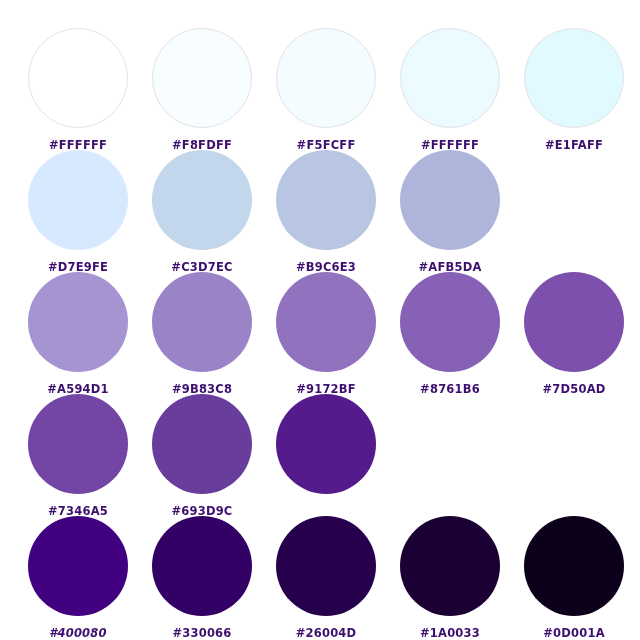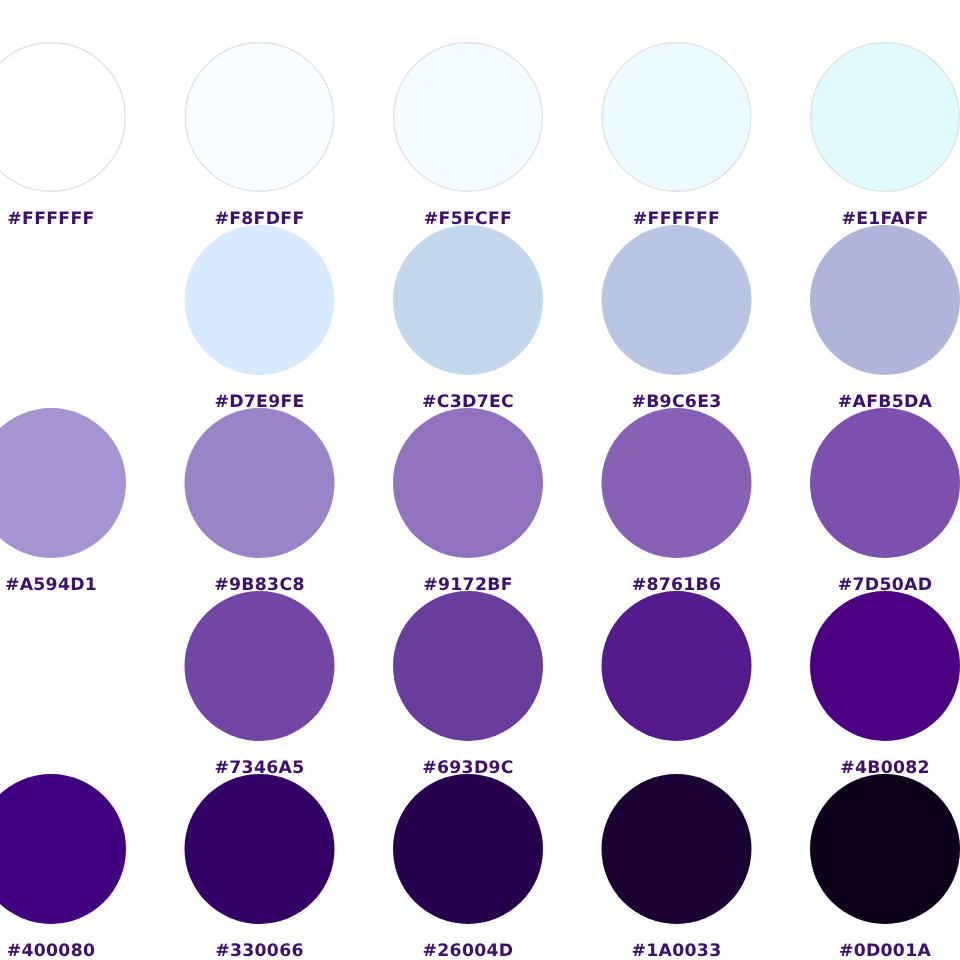--- a/index.html
+++ b/index.html
@@ -17,25 +17,24 @@
   .palette {
     position: relative;
     width: 640px;
     height: 640px;
     box-sizing: border-box;
     padding: 0;
   }
   .row {
     position: relative;
     display: flex;
-    justify-content: flex-end;
+    justify-content: flex-start;
     align-items: flex-start;
     height: 122px;
     padding-left: 28px;
-    gap: 15px;
   }
   .row:first-child {
     margin-top: 28px;
   }
   .swatch {
     width: 100px;
     margin-right: 24px;
     display: flex;
     flex-direction: column;
     align-items: center;
@@ -136,29 +135,25 @@
         <div class="label" style="color: rgb(61, 16, 112);">#7346A5</div>
       </div>
       <div class="swatch">
         <div class="disc" style="background: rgb(105, 61, 156);"></div>
         <div class="label" style="color: rgb(61, 16, 112);">#693D9C</div>
       </div>
       <div class="swatch">
         <div class="disc" style="background: rgb(85, 26, 139);"></div>
         <div class="label" style="color: rgb(61, 16, 112); margin-top: 48px;">#551A8B</div>
       </div>
-      <div class="swatch">
-        <div class="disc" style="background: rgb(75, 0, 130);"></div>
-        <div class="label" style="color: rgb(61, 16, 112);">#4B0082</div>
-      </div>
     </div>
     <div class="row">
       <div class="swatch">
         <div class="disc" style="background: rgb(64, 0, 128);"></div>
-        <div class="label" style="color: rgb(61, 16, 112);">#400080</div>
+        <div class="label" style="color: rgb(61, 16, 112); font-style: italic;">#400080</div>
       </div>
       <div class="swatch">
         <div class="disc" style="background: rgb(51, 0, 102);"></div>
         <div class="label" style="color: rgb(61, 16, 112);">#330066</div>
       </div>
       <div class="swatch">
         <div class="disc" style="background: rgb(38, 0, 77);"></div>
         <div class="label" style="color: rgb(61, 16, 112);">#26004D</div>
       </div>
       <div class="swatch">

